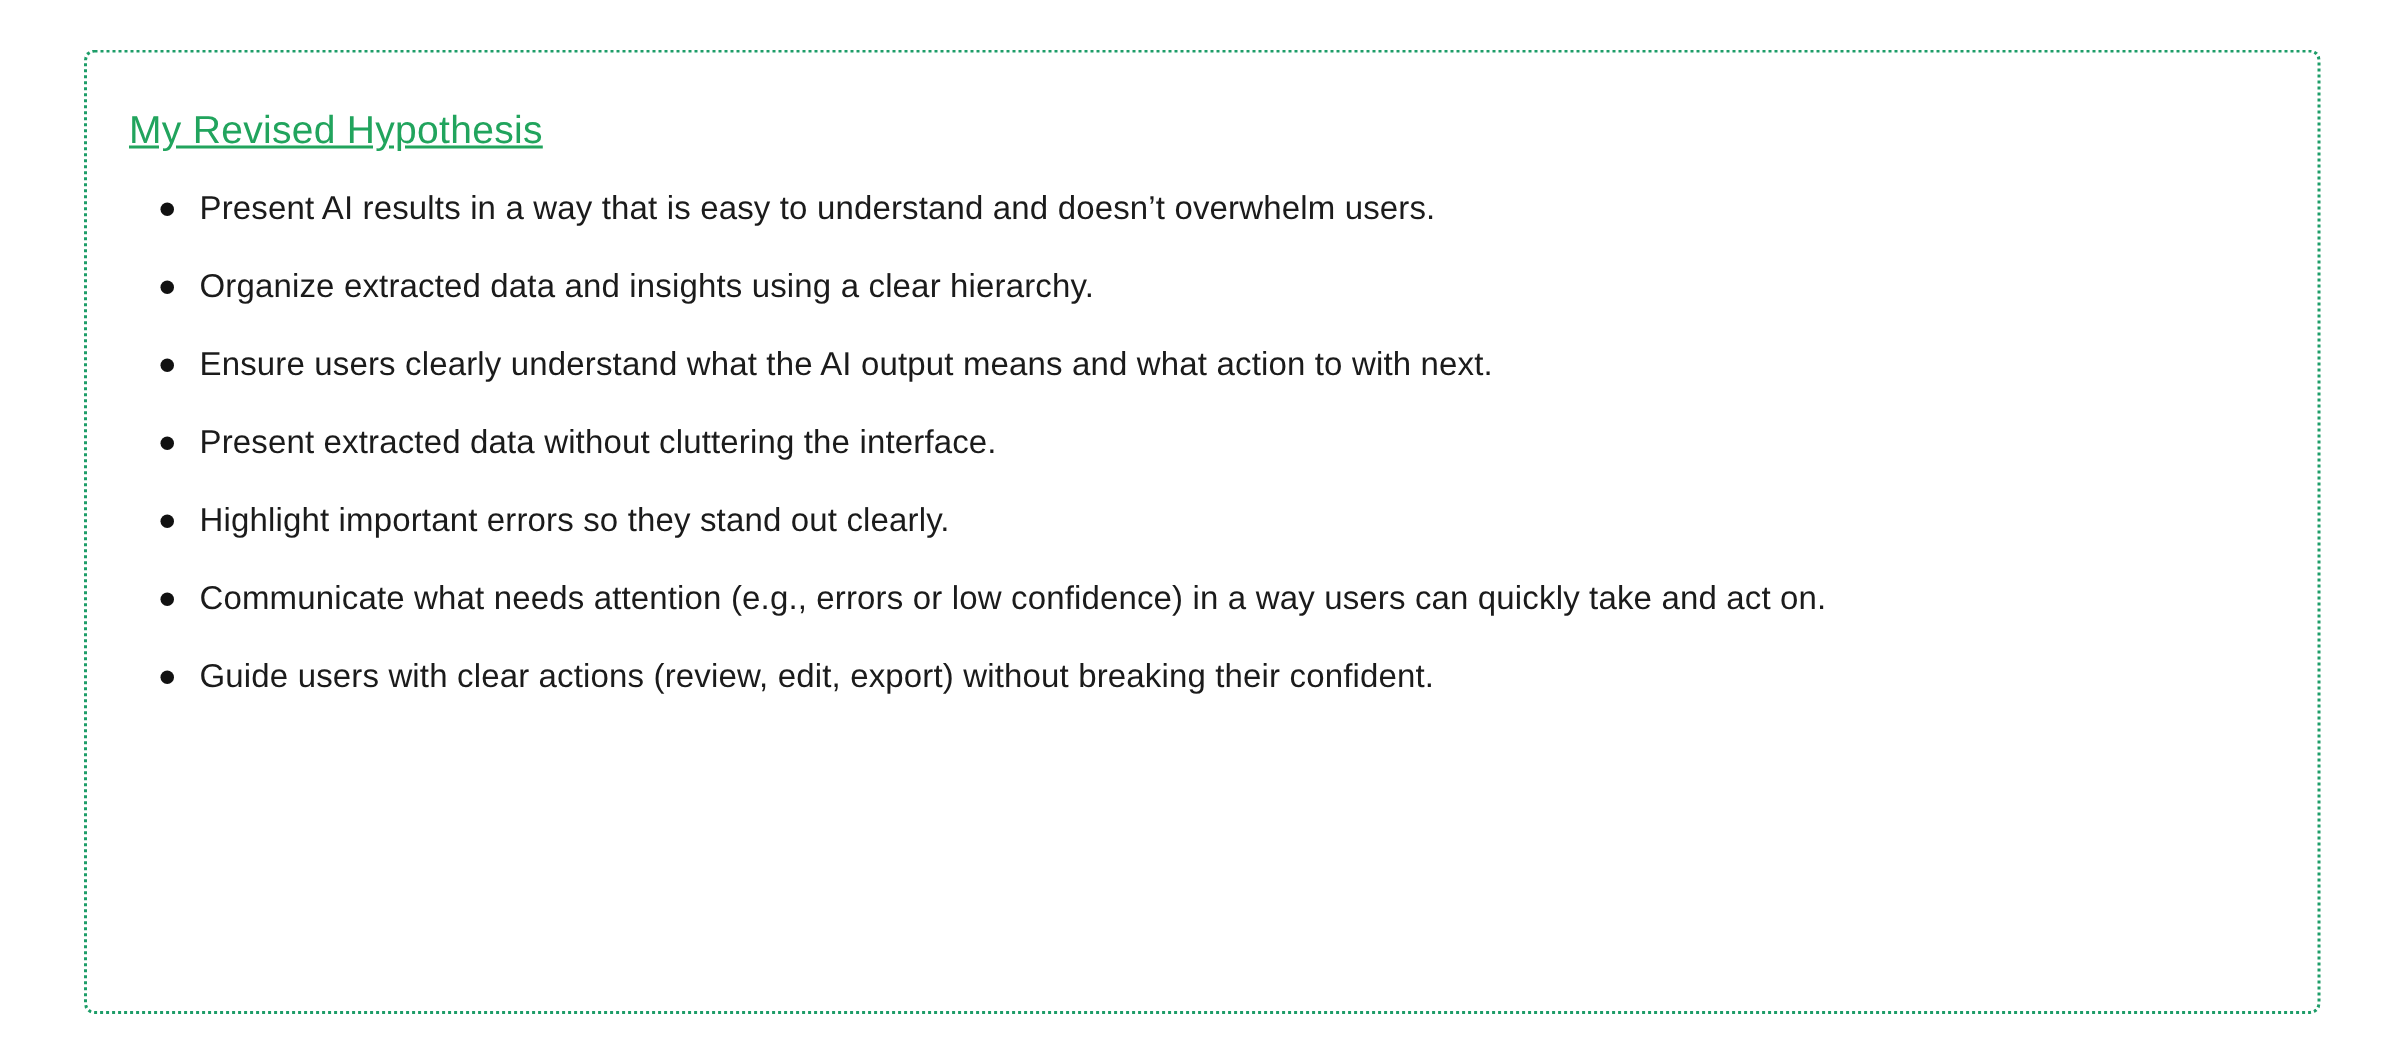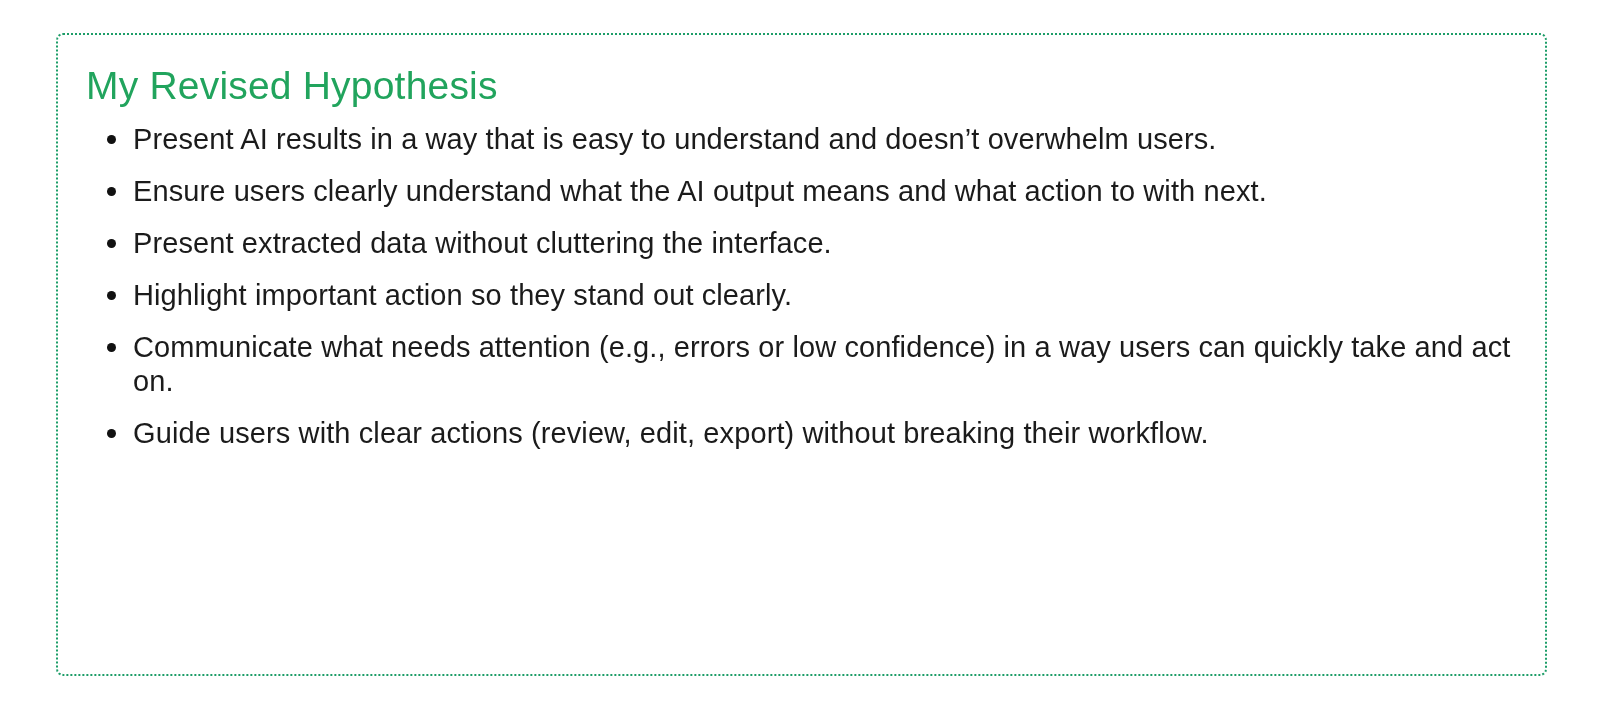--- a/index.html
+++ b/index.html
@@ -24,35 +24,36 @@
     top: 33px;
     width: 1491px;
     height: 643px;
     border: 2px dotted var(--border-color);
     border-radius: 7px;
     padding: 28px 28px 0 28px;
     background: var(--page-bg);
   }
   .section-heading {
     margin: 0 0 13px 0;
-    font-size: 39px;
+    font-size: 26px;
     line-height: 46px;
     font-weight: 400;
     color: var(--heading-color);
     letter-spacing: 0.2px;
+    text-decoration: underline;
   }
   .bullet-list {
     margin: 0 0 2px 0;
     padding: 0 0 0 47px;
     list-style: none;
   }
   .bullet-item {
     position: relative;
     margin: 0 0 18px 0;
-    font-size: 29px;
+    font-size: 22px;
     line-height: 34px;
     color: var(--text-color);
     letter-spacing: 0.1px;
   }
   .bullet-item::before {
     content: "";
     position: absolute;
     left: -26px;
     top: 13px;
     width: 9px;
@@ -63,26 +64,27 @@
 </style>
 </head>
 <body>
 
 <div class="panel">
 
   <section>
     <h2 class="section-heading">My Revised Hypothesis</h2>
     <ul class="bullet-list">
       <li class="bullet-item">Present AI results in a way that is easy to understand and doesn’t overwhelm users.</li>
+      <li class="bullet-item">Organize extracted data and insights using a clear hierarchy.</li>
       <li class="bullet-item">Ensure users clearly understand what the AI output means and what action to with next.</li>
     </ul>
   </section>
 
   <section>
     <ul class="bullet-list">
       <li class="bullet-item">Present extracted data without cluttering the interface.</li>
-      <li class="bullet-item">Highlight important action so they stand out clearly.</li>
+      <li class="bullet-item">Highlight important errors so they stand out clearly.</li>
       <li class="bullet-item">Communicate what needs attention (e.g., errors or low confidence) in a way users can quickly take and act on.</li>
-      <li class="bullet-item">Guide users with clear actions (review, edit, export) without breaking their workflow.</li>
+      <li class="bullet-item">Guide users with clear actions (review, edit, export) without breaking their confident.</li>
     </ul>
   </section>
 
 </div>
 
 </body></html>

